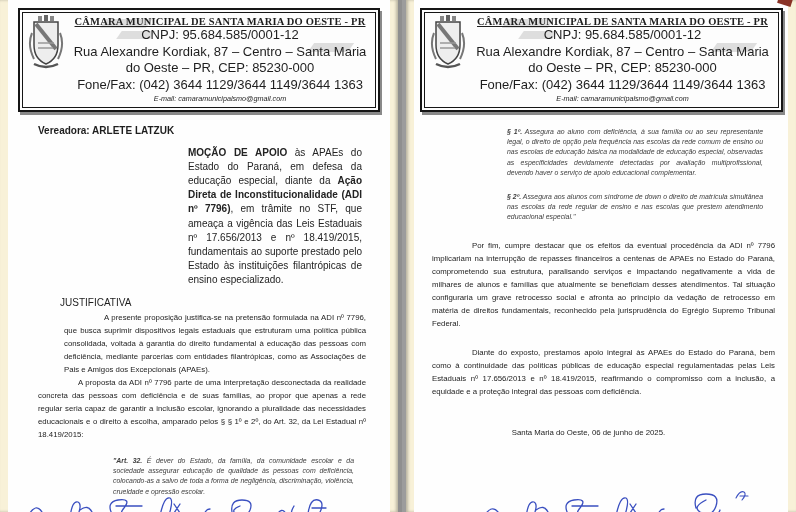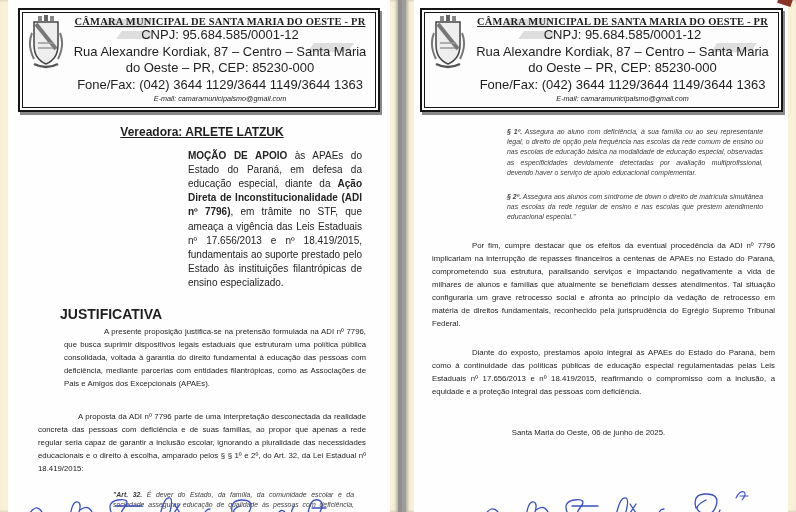--- a/index.html
+++ b/index.html
@@ -54,37 +54,37 @@
     font-weight:bold; font-size:10.5px;
     text-decoration:underline;
     letter-spacing:.2px;
     position:relative; z-index:1;
     white-space:nowrap;
   }
   .lh-line { font-size:13px; line-height:1.28; position:relative; z-index:1; }
   .lh-small { font-size:7.2px;font-style:italic; }
 
   
-  .center-bold { text-align:center; font-weight:bold; font-size:12px;text-decoration:underline; }
+  .center-bold { font-weight:bold; font-size:10px; }
   .author-line { margin-top:13px; }
   .doc-number  { margin-top:13px; }
   p.body-par {
     font-size:7.8px; line-height:1.67; text-align:justify;
     text-indent:40px; color:#232323;
   }
   .intro { margin-top:15px; }
   .mocao {
     margin:10px 4px 0 150px;
     font-size:10px; line-height:1.42; text-align:justify;
     color:#232323;
   }
   .mocao b, .quote b { font-weight:bold; }
-  .just-head { margin:15px 0 0 22px; font-weight:bold; font-size:14px; }
+  .just-head { margin:9px 0 0 22px; font-weight:normal; font-size:10px; }
   .p1 { margin-top:3px;margin-left:26px; }
-  .p2 { margin-top:20px; }
+  .p2 { margin-top:0; }
   .quote {
     font-style:italic; font-size:6.9px; line-height:1.5;
     text-align:justify; color:#3c3c3c;
     margin:9px 12px 0 75px;
   }
   .q-top { margin-top:15px; }
   .q-mid { margin-top:13px; }
   .rp-par { margin-top:16px; }
   .closing { margin-top:13px; text-indent:40px; font-size:7.8px; color:#232323; }
   .date-line {

